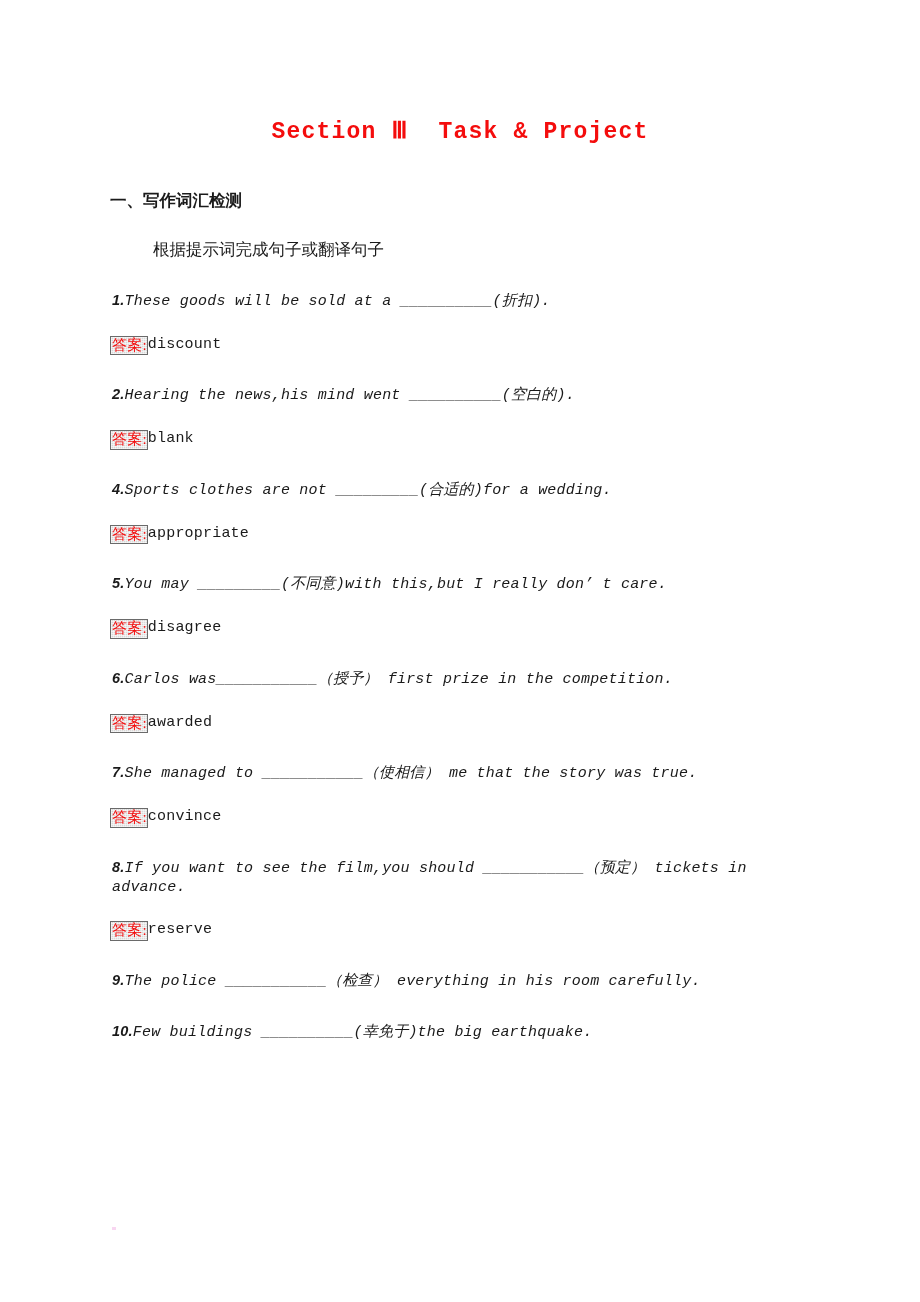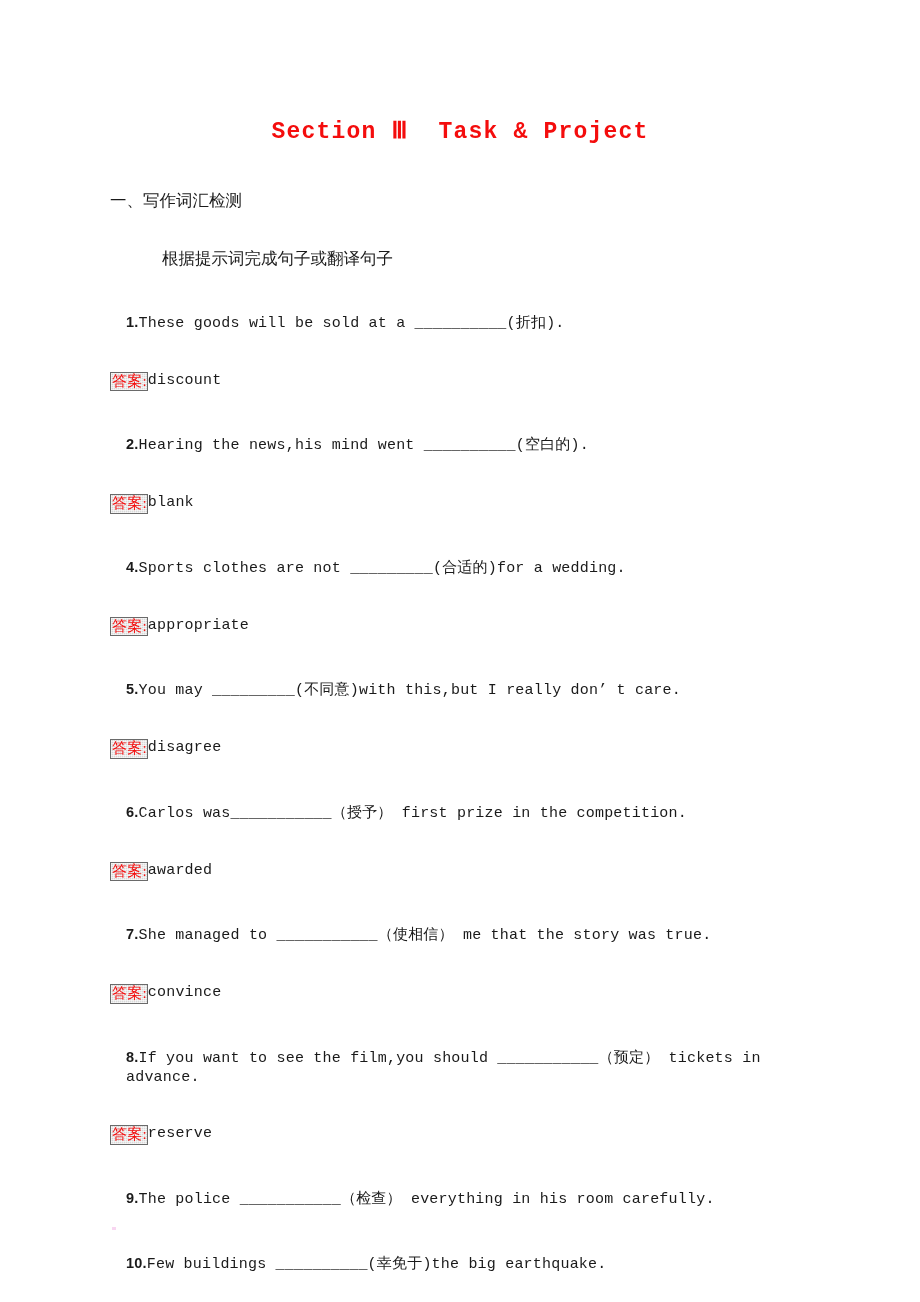--- a/index.html
+++ b/index.html
@@ -40,27 +40,27 @@
     line-height: 1.1;
     white-space: pre;
   }
 
   
   .section-heading {
     margin: 0;
     padding-top: 46px;
     font-family: "Liberation Serif", "DejaVu Serif", serif;
     font-size: 16.5px;
-    font-weight: normal;
+    font-weight: bold;
     color: #1a1a1a;
     line-height: 1.2;
   }
 
   .instruction {
-    margin: 12px;
+    margin: 3px;
     padding-top: 26px;
     padding-left: 40px;
     font-family: "Liberation Serif", "DejaVu Serif", serif;
     font-size: 16.5px;
     color: #1a1a1a;
     line-height: 1.2;
   }
 
   
   .qa-list {
@@ -68,28 +68,29 @@
     padding: 0;
     list-style: none;
   }
 
   .qa-item {
     margin: 0;
     padding: 0;
   }
 
   .question-line {
-    margin: 16px;
+    margin: 2px;
     padding-top: 28px;
     font-family: "Liberation Mono", "DejaVu Sans Mono", monospace;
     font-size: 15px;
     line-height: 1.25;
     color: #1a1a1a;
     white-space: pre-wrap;
     letter-spacing: 0.2px;
+    font-style: italic;
   }
 
   .q-num {
     font-weight: bold;
     font-family: "Liberation Sans", "DejaVu Sans", sans-serif;
     font-size: 14.5px;
   }
 
   .answer-line {
     margin: 0;

